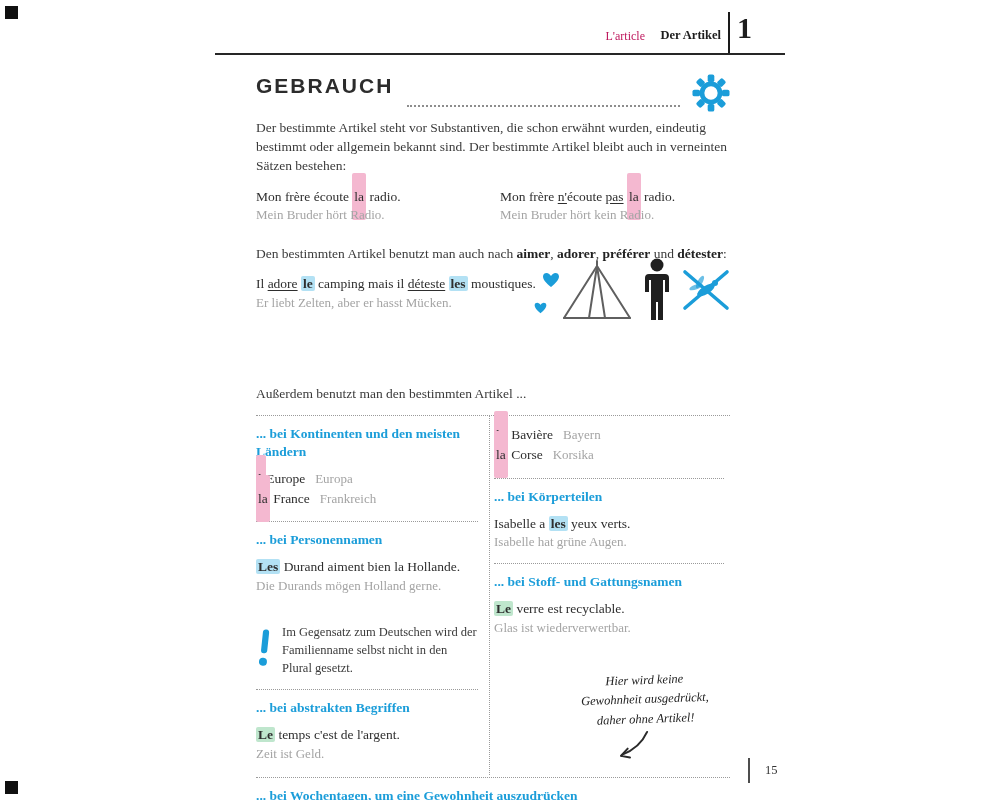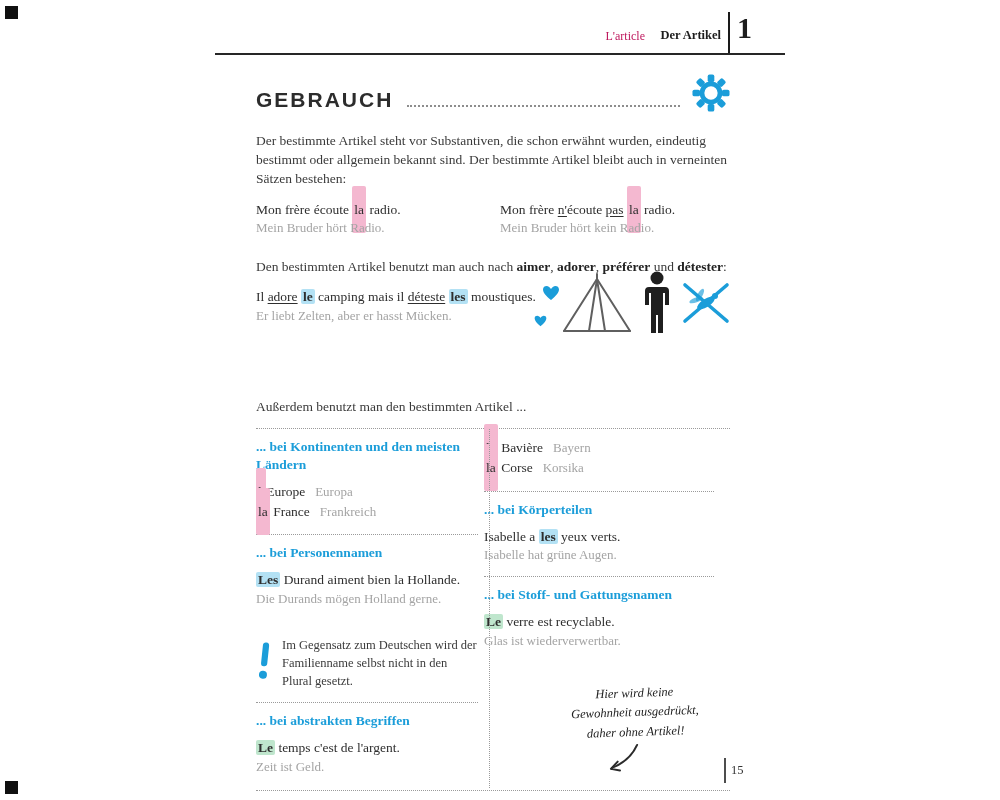--- a/index.html
+++ b/index.html
@@ -18,46 +18,46 @@
   .header{position:absolute;top:0;left:215px;width:570px;height:54px}
   .h-left{position:absolute;right:140px;top:29px;font-size:12px;color:#be185d}
   .h-right{position:absolute;right:64px;top:28px;font-size:12.5px;font-weight:700;color:#1d1d1d}
   .h-bar{position:absolute;right:55px;top:12px;width:2.5px;height:42px;background:#1a1a1a}
   .h-num{position:absolute;right:33px;top:10px;font-size:30px;font-weight:700;color:#1d1d1d;line-height:1.2}
   .header-rule{position:absolute;left:215px;top:53px;width:570px;height:2px;background:var(--rule)}
 
   
   .content{position:absolute;left:256px;top:62px;width:474px}
 
-  .title-row{display:flex;align-items:flex-end;margin-top:12px}
+  .title-row{display:flex;align-items:flex-start;margin-top:12px}
   h1{font-family:"Liberation Sans",sans-serif;font-size:21px;font-weight:700;letter-spacing:2px;color:#2c2c2c}
   .dots{flex:1;align-self:flex-end;border-bottom:2px dotted #8d8d8d;height:2px;margin:0 12px 5px 14px}
   .gear{color:var(--accent);line-height:0}
 
   .body{font-size:13.5px;line-height:1.4;color:#3a3a3a}
-  .intro{margin-top:20px}
+  .intro{margin-top:7px}
   .verbs{margin-top:21px}
   .also{margin-top:23px}
 
   .fr{font-size:13.5px;line-height:1.45;color:#2e2e2e}
   .de{font-size:13px;line-height:1.4;color:var(--muted)}
   .row{font-size:13.5px;line-height:1.5;color:#2e2e2e}
 
   .ex-grid{display:grid;grid-template-columns:244px 1fr;margin-top:11px}
 
   .ex-icons{position:relative;margin-top:10px;min-height:88px}
   .icons{position:absolute;top:-16px;right:-6px;width:202px;height:86px}
   .ic{position:absolute;line-height:0}
   .ic-heart1{left:8px;top:14px;color:var(--accent)}
   .ic-heart2{left:0px;top:44px;color:var(--accent)}
   .ic-tent{left:24px;top:2px;color:#5f5f5f}
   .ic-person{left:106px;top:0}
   .ic-mosquito{left:146px;top:8px;color:var(--accent)}
 
-  .two-col{position:relative;margin-top:11px;display:grid;grid-template-columns:222px 230px;column-gap:6px;border-top:1px dotted #9a9a9a}
+  .two-col{position:relative;margin-top:11px;display:grid;grid-template-columns:222px 230px;column-gap:16px;border-top:1px dotted #9a9a9a}
   .two-col::after{content:"";position:absolute;left:233px;top:0;bottom:0;border-left:1px dotted #9a9a9a}
   section.sec{padding:9px 0 12px}
   section.sep{border-top:1px dotted #9a9a9a}
   .sec-h{color:var(--accent);font-size:13.5px;font-weight:700;line-height:1.32;margin-bottom:8px}
 
   .pink{background:var(--hl-pink);font-weight:400;padding:16px 2px;border-radius:2px}
   .blue{background:var(--hl-blue);font-weight:700;padding:0 2px;border-radius:2px}
   .green{background:var(--hl-green);font-weight:700;padding:0 2px;border-radius:2px}
   .u{text-decoration:underline;text-underline-offset:2px}
   .b{font-weight:700;color:#222}
@@ -67,21 +67,21 @@
   .note{display:flex;gap:10px;margin-top:28px}
   .note .ex-ic{flex:none;margin-top:3px;color:var(--accent);line-height:0;transform:rotate(6deg)}
   .note-text{font-size:12.5px;line-height:1.45;color:#3a3a3a;width:198px}
 
   .hand-note{position:relative;margin:34px 0 6px auto;width:158px;text-align:center;
     font-style:italic;font-size:12.5px;line-height:1.55;color:#222;transform:rotate(-2deg)}
   .hand-arrow{position:absolute;left:44px;bottom:-32px;line-height:0}
 
   .bottom-section{border-top:1px dotted #9a9a9a;padding-top:9px;margin-top:2px}
 
-  .footer{position:absolute;left:724px;top:758px;display:flex;gap:5px}
+  .footer{position:absolute;left:748px;top:758px;display:flex;gap:15px}
   .f-bar{width:2px;height:25px;background:#4d4d4d}
   .f-num{font-size:12.5px;color:#333;margin-top:5px}
 </style>
 </head>
 <body>
 
 <div class="canvas">
 
   <div class="corner top"></div>
   <div class="corner bottom"></div>

